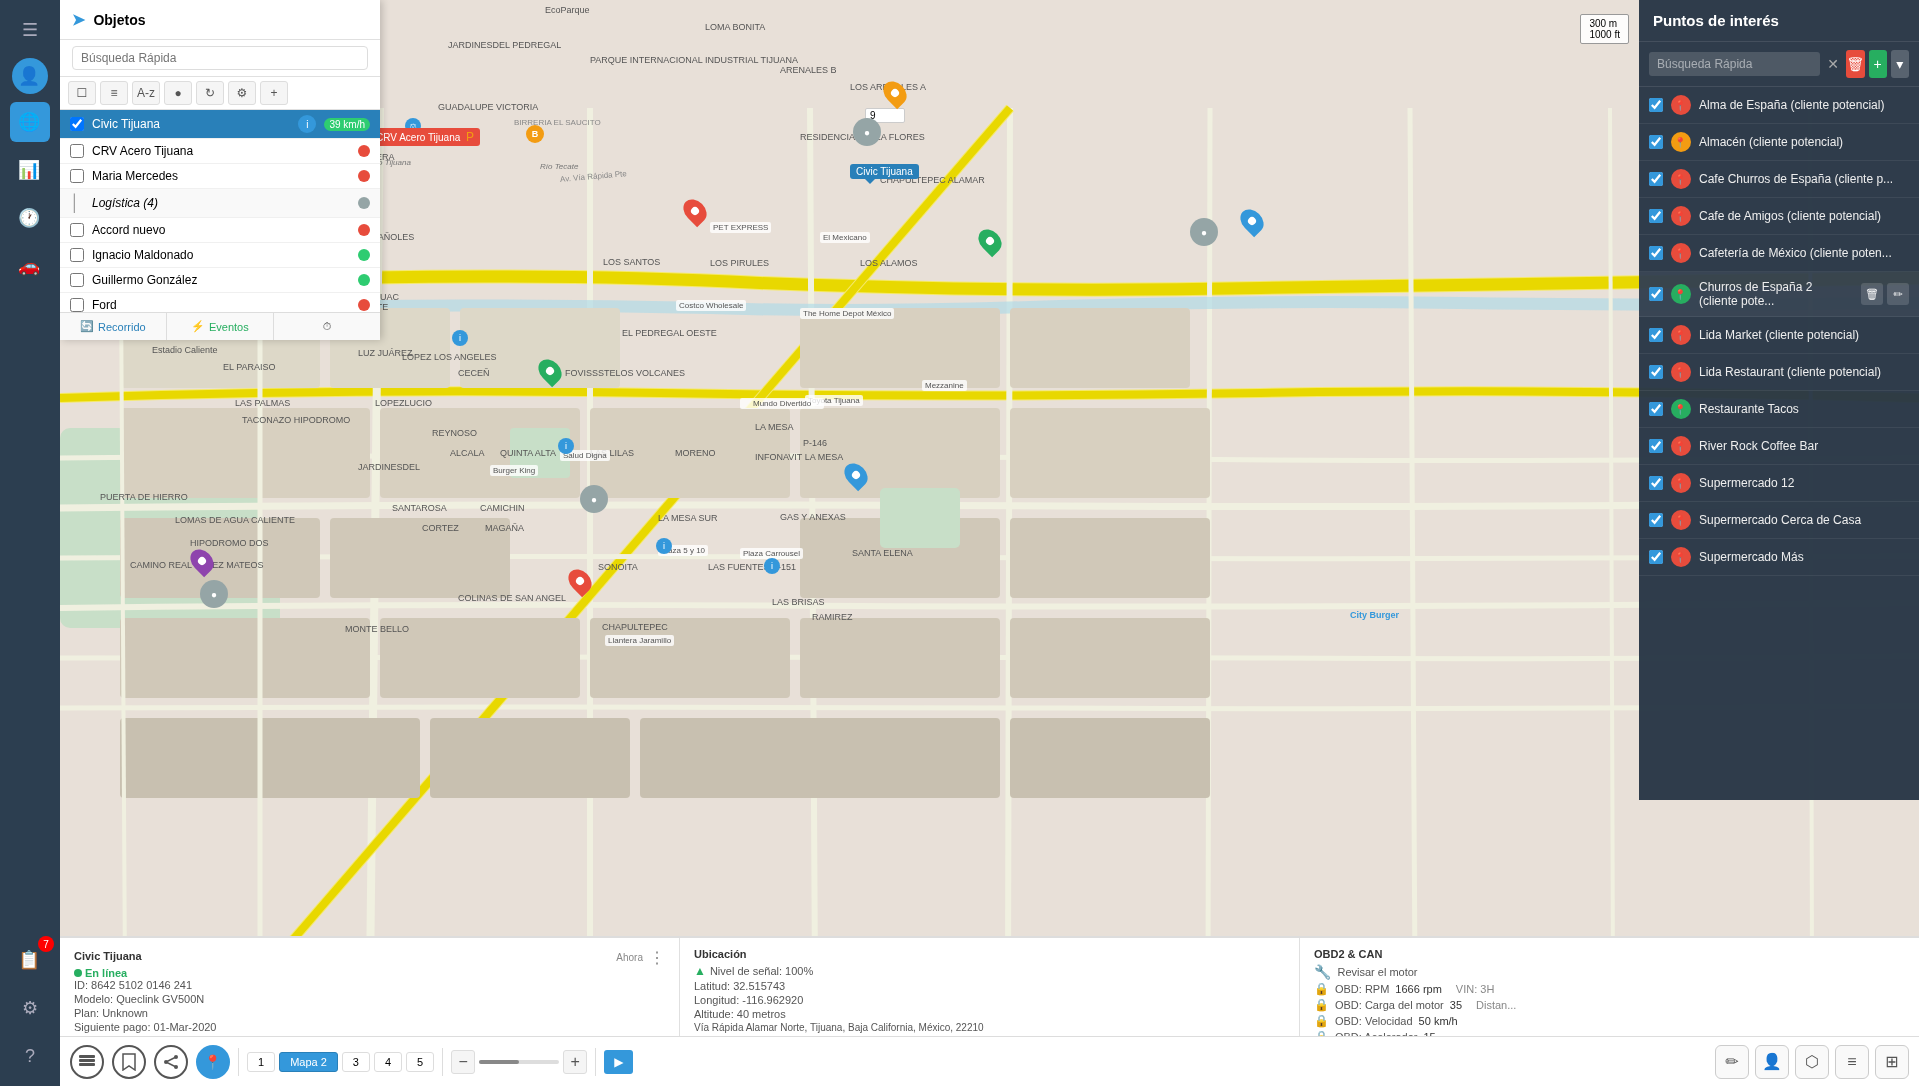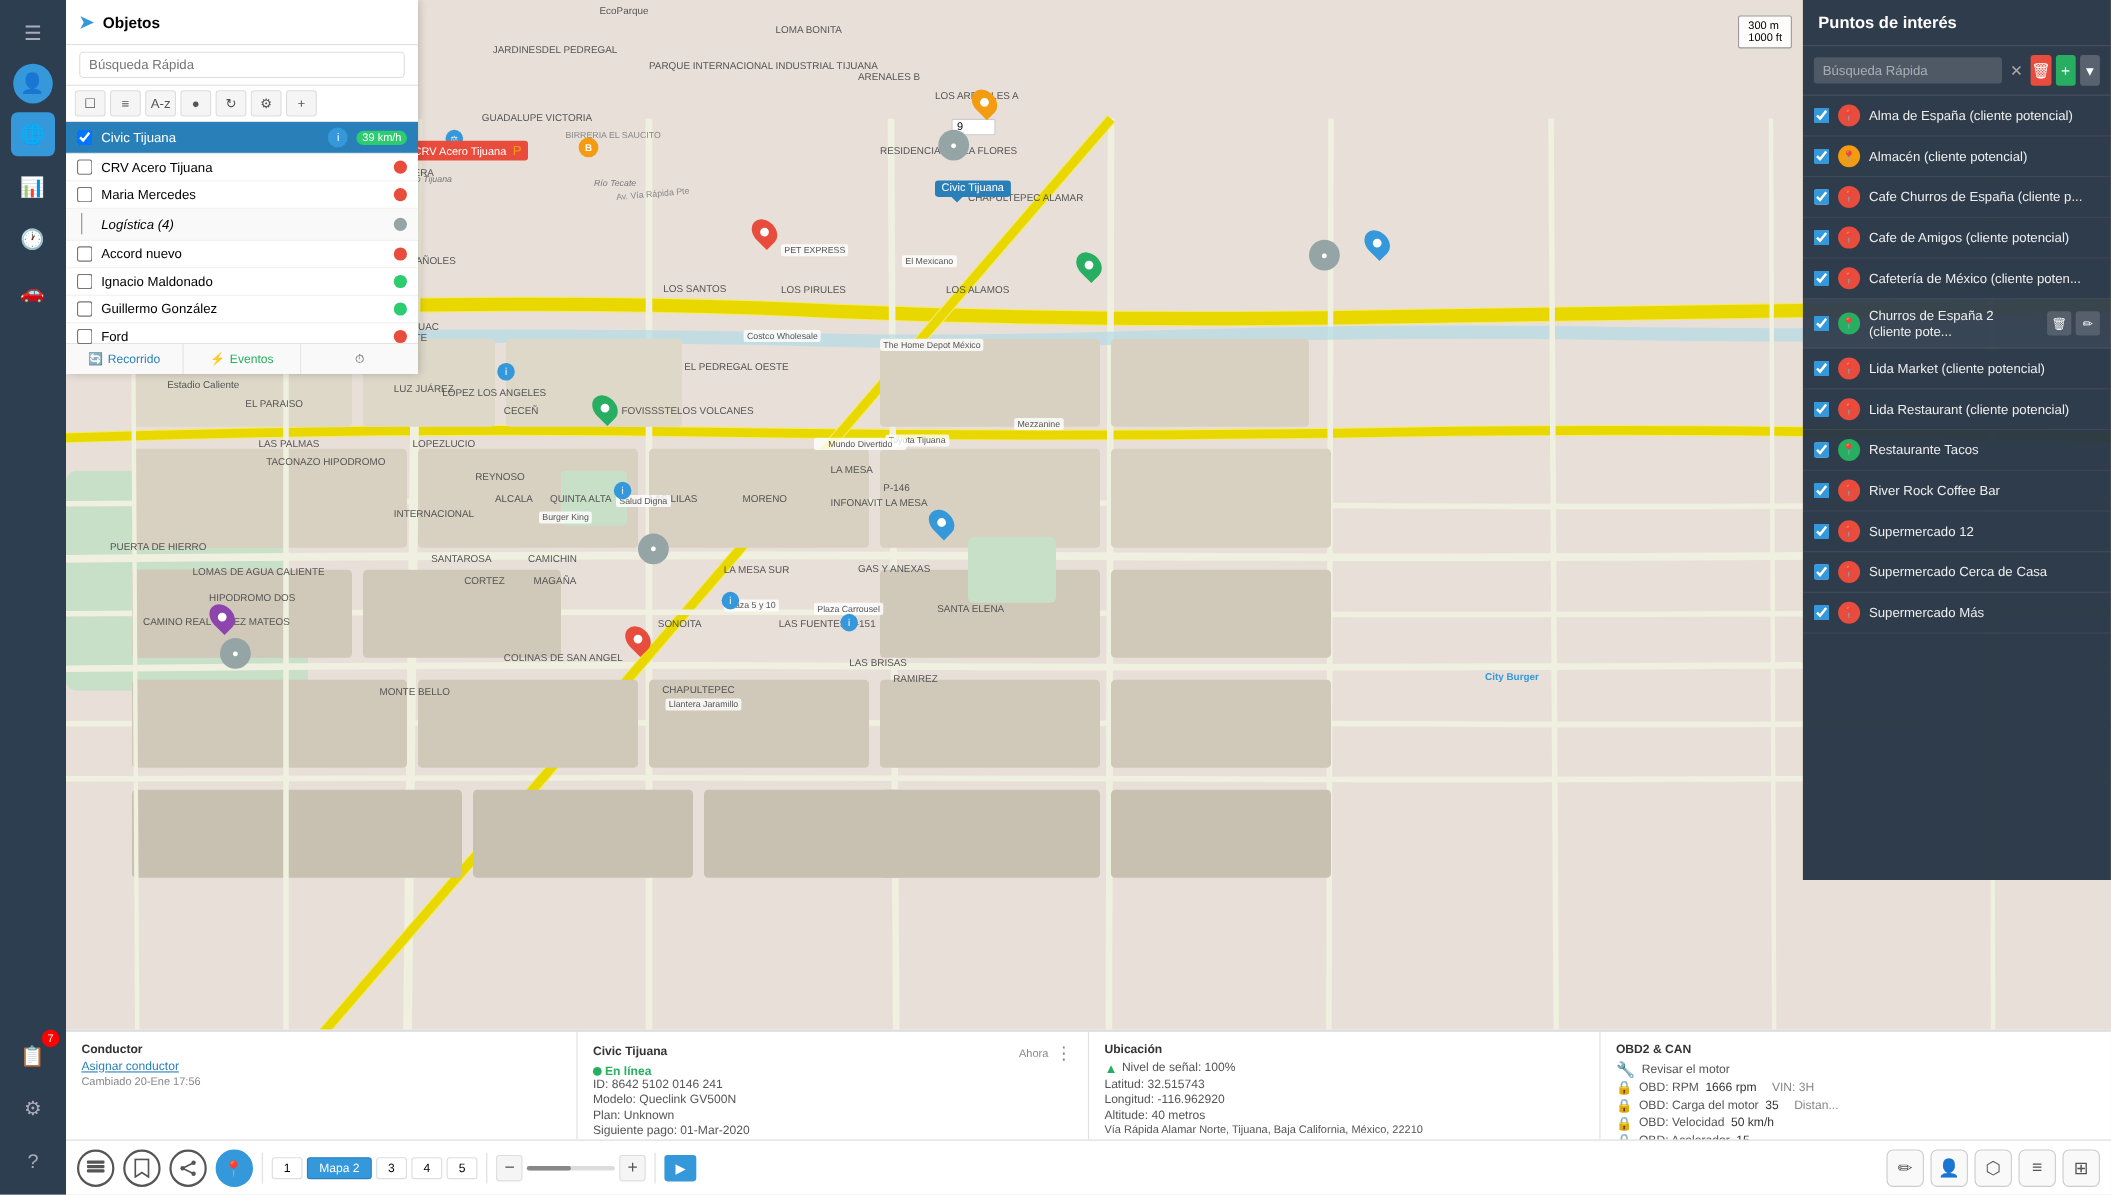--- a/index.html
+++ b/index.html
@@ -368,21 +368,21 @@
     <div class="map-label" style="left:342px;top:352px">LOPEZ LOS ANGELES</div>
     <div class="map-label" style="left:398px;top:368px">CECEÑ</div>
     <div class="map-label" style="left:505px;top:368px">FOVISSSTELOS VOLCANES</div>
     <div class="map-label" style="left:562px;top:328px">EL PEDREGAL OESTE</div>
     <div class="map-label" style="left:175px;top:398px">LAS PALMAS</div>
     <div class="map-label" style="left:315px;top:398px">LOPEZLUCIO</div>
     <div class="map-label" style="left:372px;top:428px">REYNOSO</div>
     <div class="map-label" style="left:695px;top:422px">LA MESA</div>
     <div class="map-label" style="left:390px;top:448px">ALCALA</div>
     <div class="map-label" style="left:440px;top:448px">QUINTA ALTA</div>
-    <div class="map-label" style="left:298px;top:462px">INTERNACIONAL</div>
+    <div class="map-label" style="left:298px;top:462px">JARDINESDEL</div>
     <div class="map-label" style="left:530px;top:448px">LAS LILAS</div>
     <div class="map-label" style="left:615px;top:448px">MORENO</div>
     <div class="map-label" style="left:695px;top:452px">INFONAVIT LA MESA</div>
     <div class="map-label" style="left:743px;top:438px">P-146</div>
     <div class="map-label" style="left:40px;top:492px">PUERTA DE HIERRO</div>
     <div class="map-label" style="left:332px;top:503px">SANTAROSA</div>
     <div class="map-label" style="left:420px;top:503px">CAMICHIN</div>
     <div class="map-label" style="left:720px;top:512px">GAS Y ANEXAS</div>
     <div class="map-label" style="left:115px;top:515px">LOMAS DE AGUA CALIENTE</div>
     <div class="map-label" style="left:362px;top:523px">CORTEZ</div>
@@ -611,29 +611,20 @@
     <div class="poi-item">
       <input type="checkbox" class="poi-checkbox" checked="" style="">
       <div class="poi-icon red">📍</div>
       <span class="poi-name">Supermercado Más</span>
     </div>
   </div>
 </div>
 
 <div class="bottom-panel">
 
-  <div class="info-col">
-    <div class="info-col-title">Conductor</div>
-    <div class="info-row">
-      <span class="link-blue">Asignar conductor</span>
-    </div>
-    <div class="info-row">
-      <span class="timestamp">Cambiado 20-Ene 17:56</span>
-    </div>
-  </div>
 
   <div class="info-col">
     <div style="display:flex;align-items:center;justify-content:space-between">
       <div class="info-col-title">Civic Tijuana</div>
       <div style="display:flex;align-items:center;gap:6px">
         <span class="timestamp">Ahora</span>
         <span class="more-btn">⋮</span>
       </div>
     </div>
     <div class="status-online">

